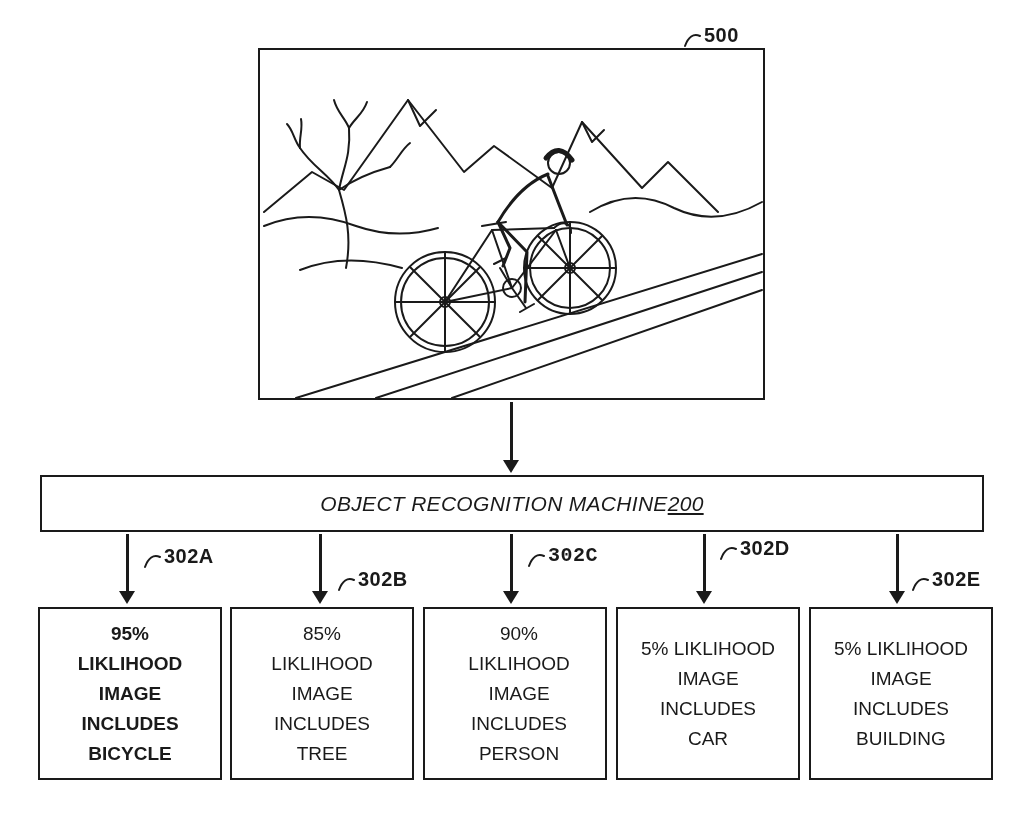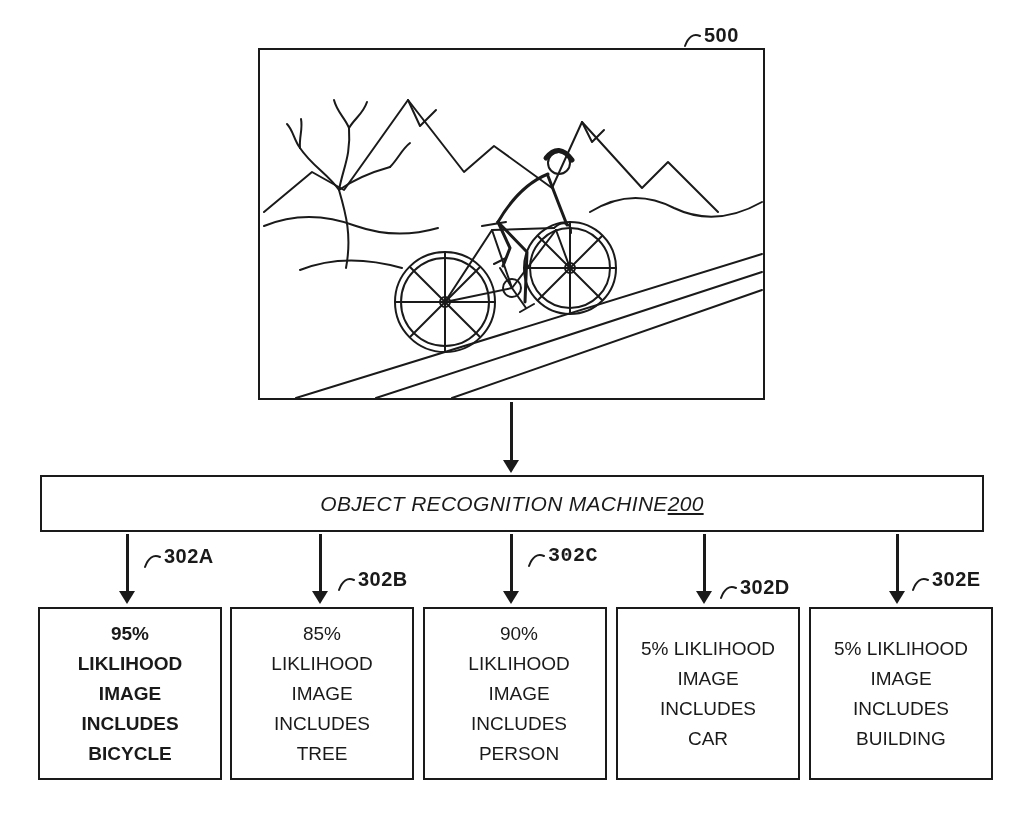--- a/index.html
+++ b/index.html
@@ -144,21 +144,21 @@
         <path d="M1,18 Q6,4 16,8" fill="none" stroke="#1a1a1a" stroke-width="2" stroke-linecap="round"></path>
       </svg>
     <span>302B</span>
   </div>
   <div class="ref-label" style="left:528px;top:544px;font-family:Liberation Mono, monospace;">
     <svg class="curve" width="18" height="20" viewBox="0 0 18 20">
         <path d="M1,18 Q6,4 16,8" fill="none" stroke="#1a1a1a" stroke-width="2" stroke-linecap="round"></path>
       </svg>
     <span>302C</span>
   </div>
-  <div class="ref-label" style="left:720px;top:576px;">
+  <div class="ref-label" style="left:720px;top:537px;">
     <svg class="curve" width="18" height="20" viewBox="0 0 18 20">
         <path d="M1,18 Q6,4 16,8" fill="none" stroke="#1a1a1a" stroke-width="2" stroke-linecap="round"></path>
       </svg>
     <span>302D</span>
   </div>
   <div class="ref-label" style="left:912px;top:568px;">
     <svg class="curve" width="18" height="20" viewBox="0 0 18 20">
         <path d="M1,18 Q6,4 16,8" fill="none" stroke="#1a1a1a" stroke-width="2" stroke-linecap="round"></path>
       </svg>
     <span>302E</span>

